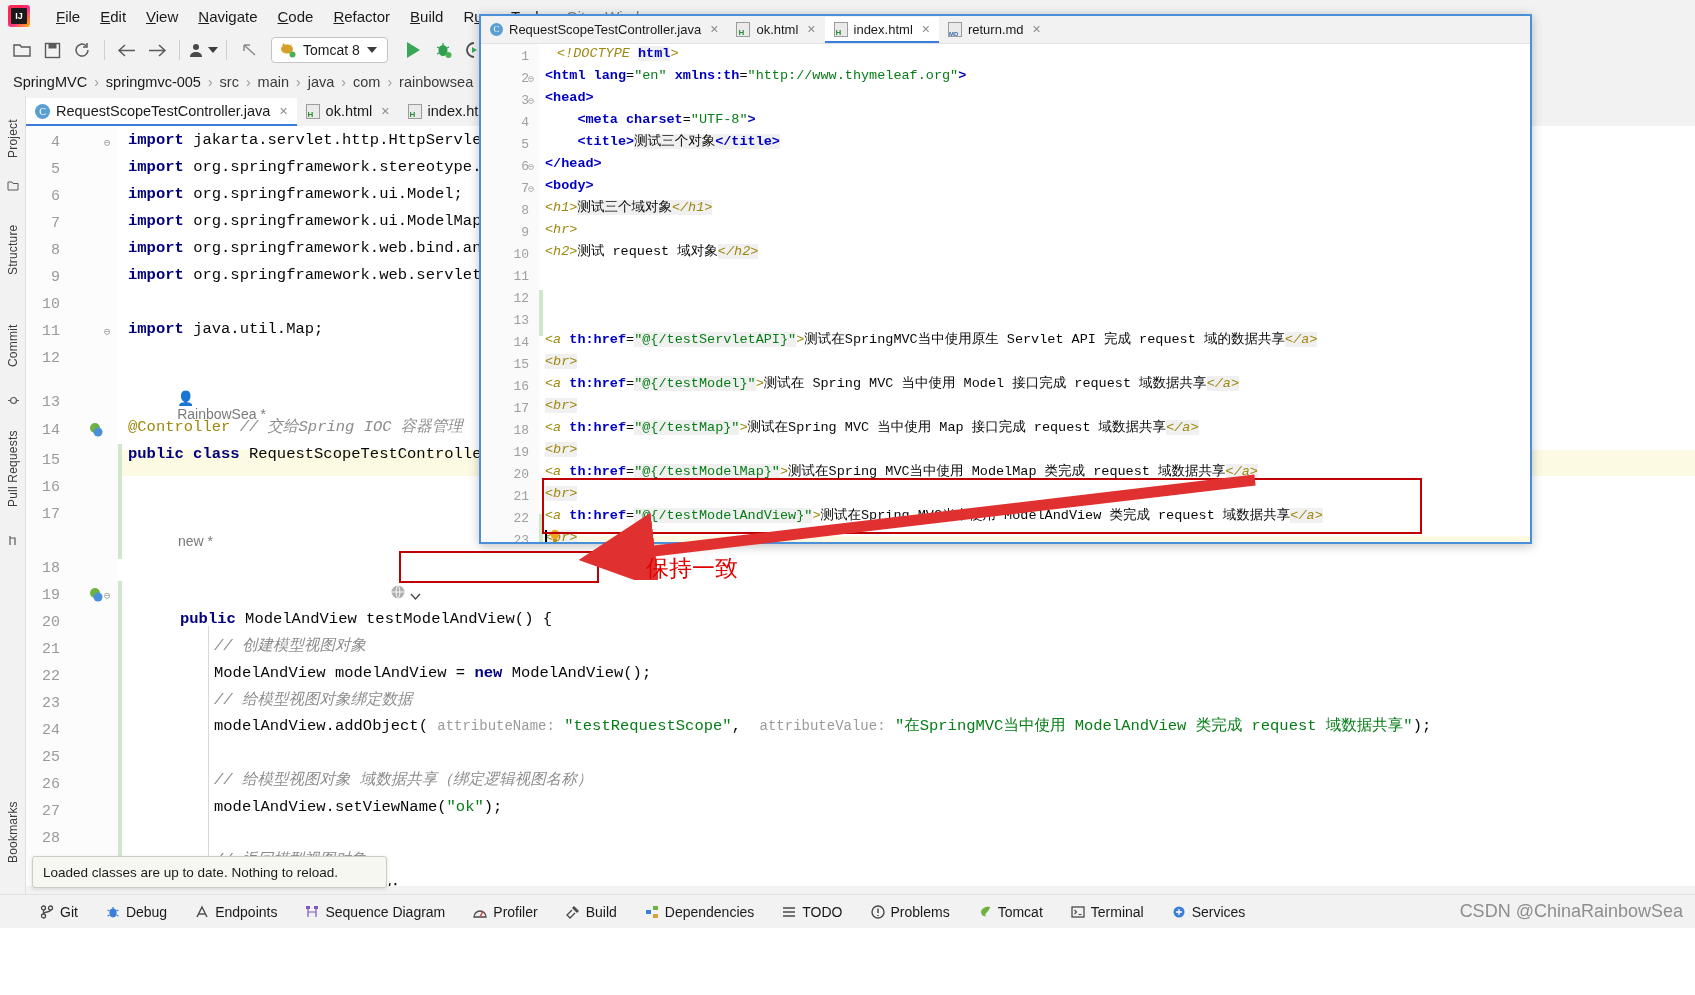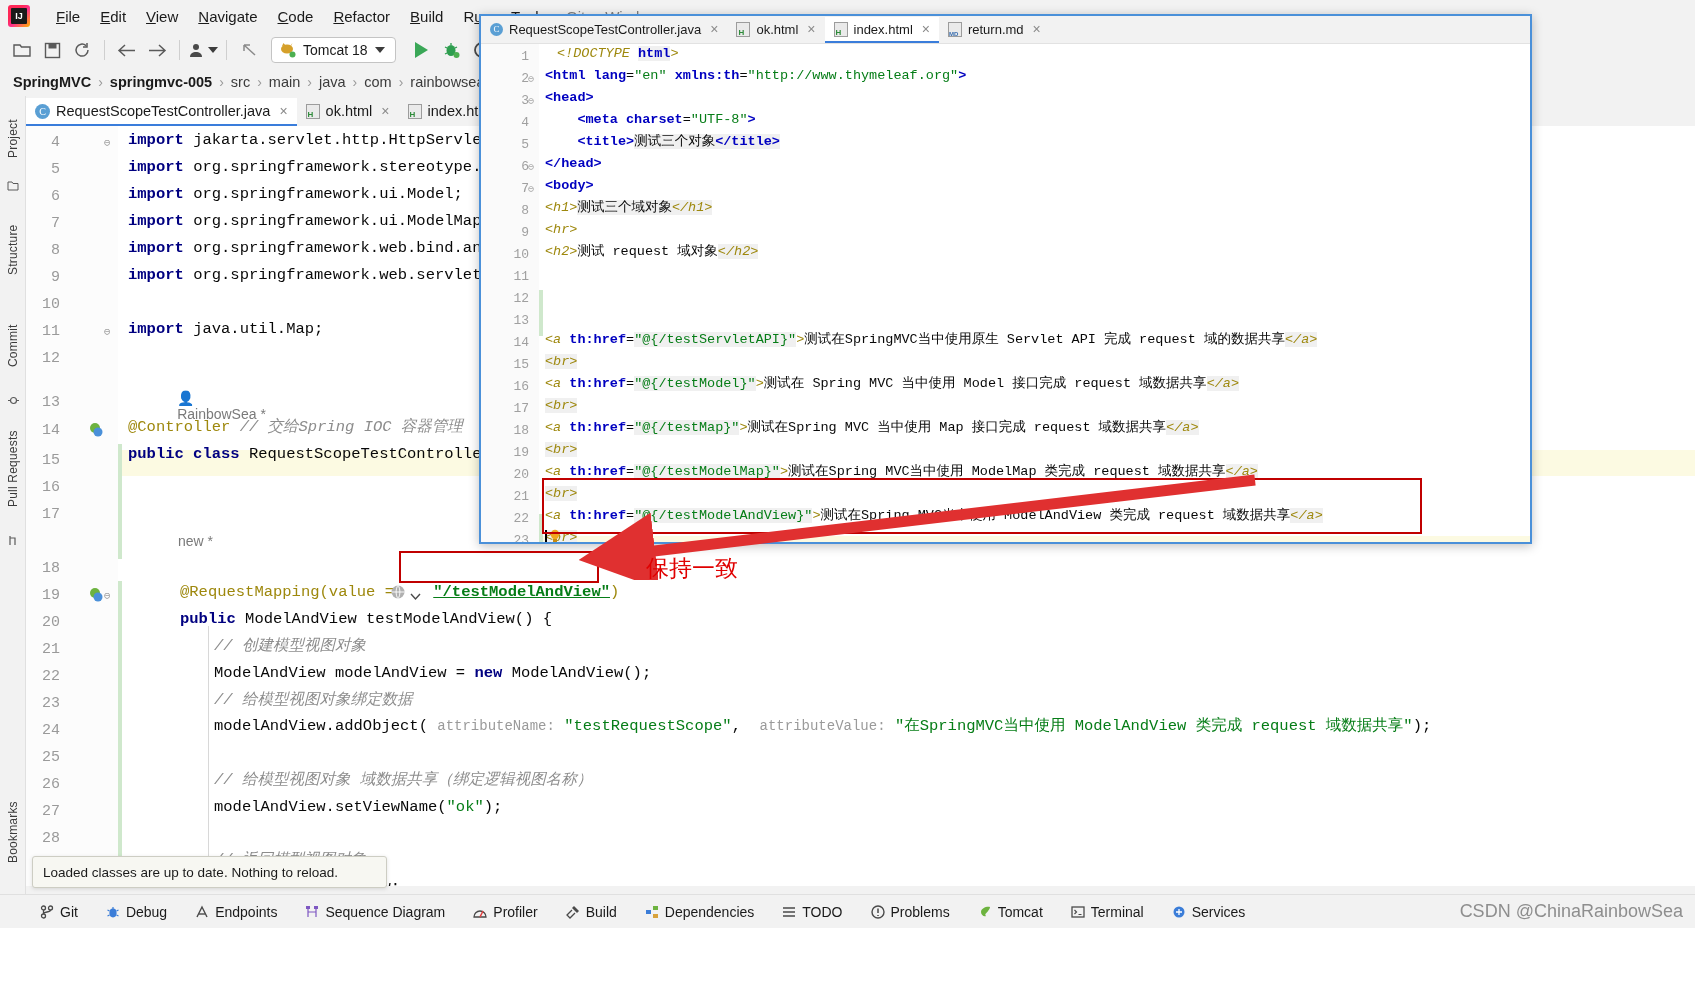--- a/index.html
+++ b/index.html
@@ -75,21 +75,21 @@
     border-left: 13px solid #3aa757;
   }
 
   
   .breadcrumb {
     position: absolute; left: 0; top: 68px; width: 1695px; height: 28px;
     display: flex; align-items: center; padding-left: 10px;
     background: #f2f2f2;
   }
   .bc-item { font-size: 14.5px; color: #3b3b3b; padding: 0 3px; }
-  .bc-item.bold { font-weight: bold; color: #1a1a1a; text-align: right; }
+  .bc-item.bold { font-weight: normal; color: #1a1a1a; text-align: right; }
   .bc-sep { color: #9a9a9a; font-size: 14px; padding: 0 4px; }
 
   
   .main-tabs {
     position: absolute; left: 26px; top: 96px; width: 1669px; height: 30px;
     background: #f2f2f2; display: flex; align-items: flex-end;
   }
   .etab {
     display: flex; align-items: center; gap: 6px;
     height: 28px; padding: 0 9px;
@@ -352,21 +352,21 @@
     </div>
     <div class="runconfig">
       <span class="cat-icon">
         <svg width="16" height="16" viewBox="0 0 16 16">
           <ellipse cx="7" cy="7" rx="6" ry="4.5" fill="#d5a02a"></ellipse>
           <path d="M2 4l1.5-3 2 2.4z" fill="#d5a02a"></path>
           <path d="M11 4l1.5-3 -2 2.4z" fill="#d5a02a"></path>
           <circle cx="12.5" cy="12.5" r="3" fill="#4caf50"></circle>
         </svg>
       </span>
-      <span class="rc-label">Tomcat 18</span>
+      <span class="rc-label">Tomcat 8</span>
       <span class="caret-dn"></span>
     </div>
     <div class="tbtn" style="margin-left:10px;">
       <span class="run-tri"></span>
     </div>
     <div class="tbtn">
       <svg width="18" height="18" viewBox="0 0 18 18">
         <ellipse cx="8" cy="9.5" rx="4.5" ry="5.5" fill="#2e9e4f"></ellipse>
         <path d="M2 6l2 1M14 6l-2 1M2 13l2-1M14 13l-2-1M8 2v2" stroke="#2e9e4f" stroke-width="1.3" fill="none"></path>
         <circle cx="13.5" cy="14" r="3" fill="#4caf50"></circle>
@@ -500,21 +500,20 @@
       <div class="cl fold-ph" style="top:248px;left:28px;">
         <span>👤</span>
         <span>RainbowSea *</span>
       </div>
 
       <div class="cl" style="top:293px;"><span class="ann">@Controller</span><span class="cmt"> </span><span class="cmt">// 交给Spring IOC 容器管理</span></div>
       <div class="cl" style="top:320px;"><span class="kw">public class</span> <span class="plain">RequestScopeTestController</span></div>
 
       <div class="cl fold-ph" style="top:407px;left:60px;">new *</div>
 
-      <div class="cl" style="top:458px;left:62px;"><span class="ann">@RequestMapping(value = </span><span style="display:inline-block;width:30px;"></span><span class="str" style="text-decoration:underline;font-weight:bold;">"/testModelAndView"</span><span class="ann">)</span></div>
 
       <div style="position:absolute;left:272px;top:458px;width:16px;height:16px;">
         <svg width="16" height="16" viewBox="0 0 16 16">
             <circle cx="8" cy="8" r="6.5" fill="#b0b0b0"></circle>
             <path d="M1.5 8h13M8 1.5c2.5 2.5 2.5 10.5 0 13M8 1.5c-2.5 2.5-2.5 10.5 0 13" stroke="#fff" stroke-width="0.9" fill="none"></path>
           </svg>
       </div>
       <div style="position:absolute;left:292px;top:462px;">
         <svg width="11" height="8" viewBox="0 0 11 8">
             <path d="M1 1l4.5 5L10 1" fill="none" stroke="#4a4a4a" stroke-width="1.4"></path>

